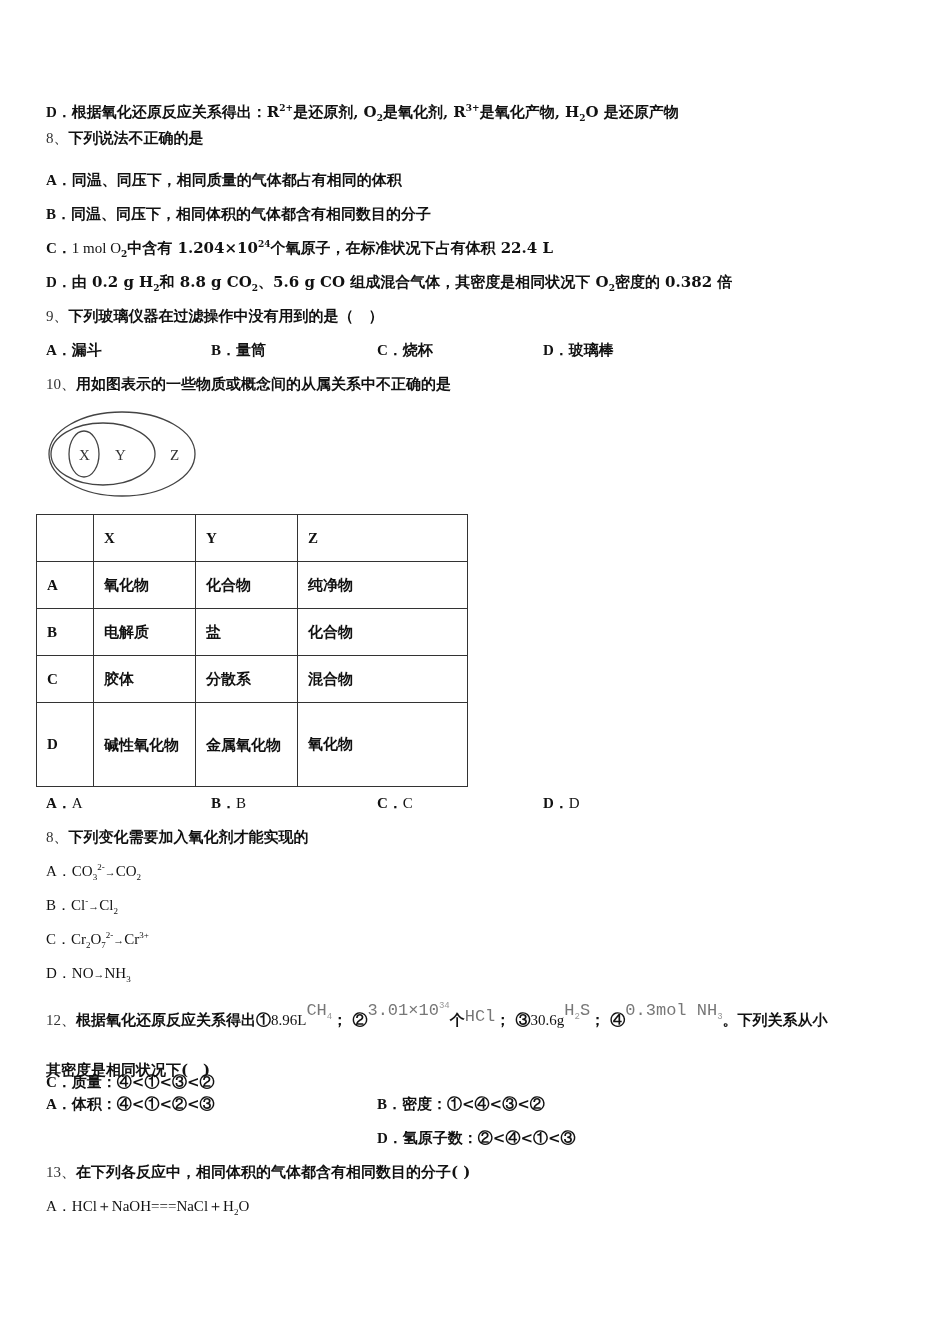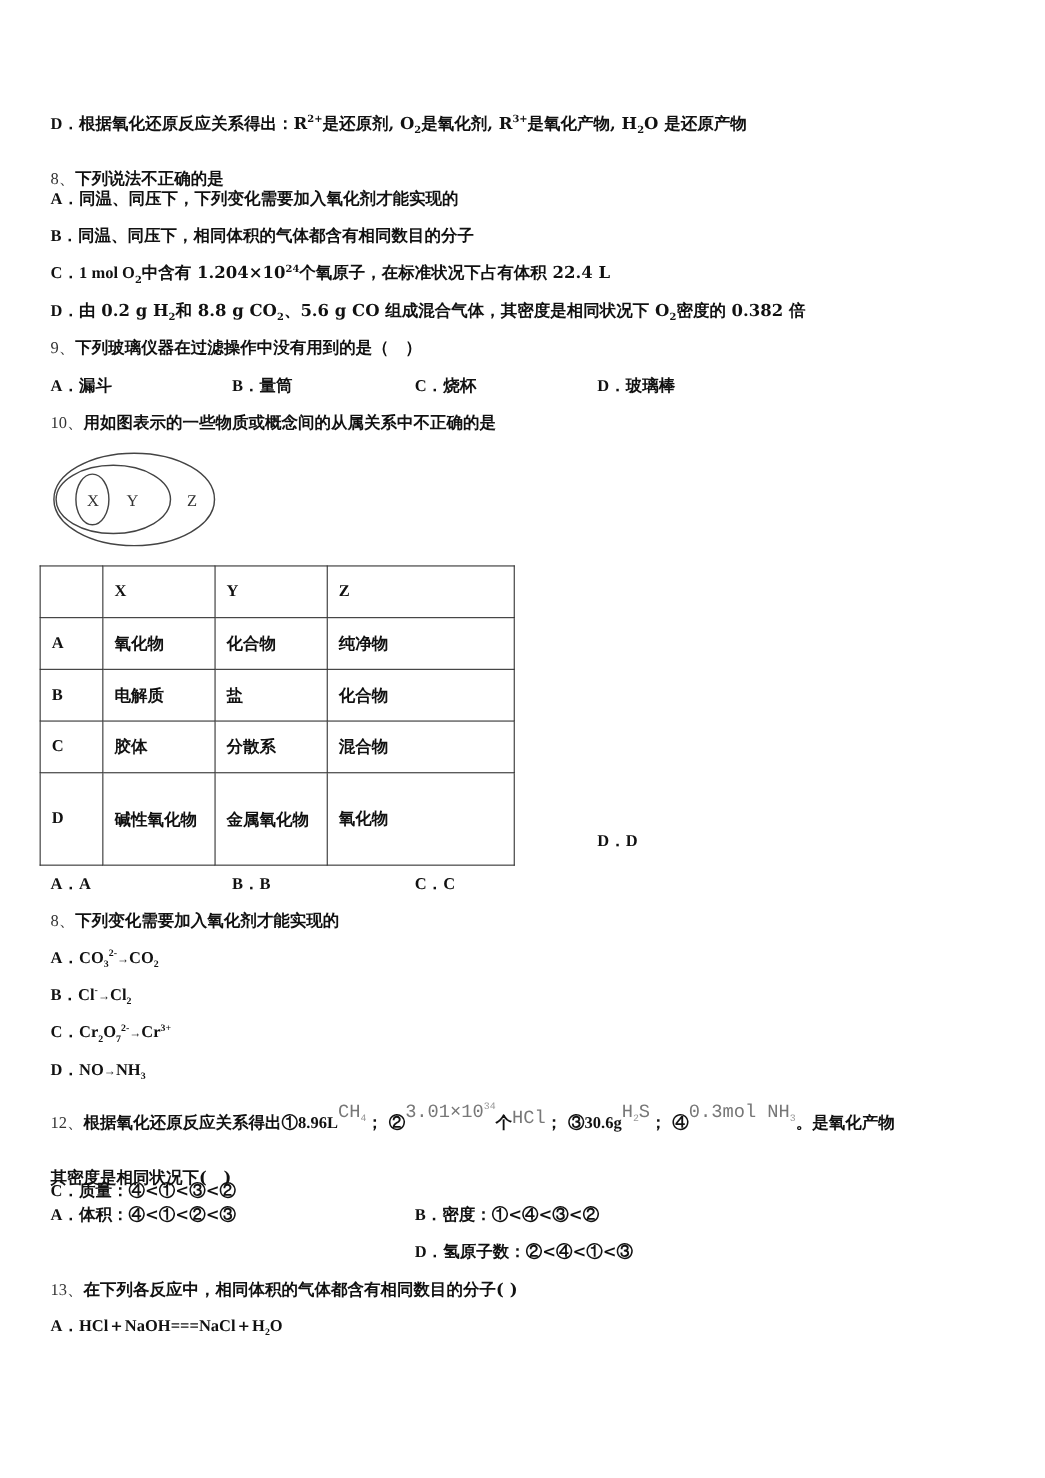--- a/index.html
+++ b/index.html
@@ -7,21 +7,21 @@
     width: 950px; height: 1344px; position: relative; overflow: hidden;
     font-family: "DejaVu Serif", "Liberation Serif", serif;
     color: #111111;
   }
   .line {
     position: absolute; left: 46px; font-size: 15px; line-height: 20px;
     white-space: nowrap; font-weight: bold;
   }
   .qnum { font-weight: normal; font-family: "Liberation Serif", serif; color: #333; }
   .opt-label { font-family: "Liberation Serif", serif; font-weight: bold; }
-  .latin { font-family: "Liberation Serif", serif; font-weight: bold; }
+  .latin { font-family: "Liberation Serif", serif; font-weight: normal; }
   sup, sub { font-size: 9px; line-height: 0; }
   .row4 { position: absolute; font-size: 15px; line-height: 20px; font-weight: bold; white-space: nowrap; }
   .thin { font-family: Liberation Mono, monospace; font-weight: normal; color: #777; font-size: 17px; }
   .thin sub, .thin sup { color: #999; }
   table.grid {
     position: absolute; left: 36px; top: 514px; border-collapse: collapse;
     font-size: 15px;
   }
   table.grid td {
     border: 1.5px solid #333; padding: 0 10px; vertical-align: middle;
@@ -30,25 +30,25 @@
   table.grid td.hdr { font-family: "Liberation Serif", serif; }
   .venn { position: absolute; left: 46px; top: 410px; }
 </style>
 </head>
 <body>
 
 <div class="line" style="top:102px">
   <span class="opt-label">D．</span><span>根据氧化还原反应关系得出：R</span><sup>2+</sup><span>是还原剂, O</span><sub>2</sub><span>是氧化剂, R</span><sup>3+</sup><span>是氧化产物, H</span><sub>2</sub><span>O 是还原产物</span>
 </div>
 
-<div class="line" style="top:152px">
+<div class="line" style="top:128px">
   <span class="qnum">8、</span><span>下列说法不正确的是</span>
 </div>
 <div class="line" style="top:170px">
-  <span class="opt-label">A．</span><span>同温、同压下，下列变化需要加入氧化剂才能实现的</span>
+  <span class="opt-label">A．</span><span>同温、同压下，相同质量的气体都占有相同的体积</span>
 </div>
 <div class="line" style="top:204px">
   <span class="opt-label">B．</span><span>同温、同压下，相同体积的气体都含有相同数目的分子</span>
 </div>
 <div class="line" style="top:238px">
   <span class="opt-label">C．</span><span class="latin">1 mol O</span><sub>2</sub><span>中含有 1.204×10</span><sup>24</sup><span>个氧原子，在标准状况下占有体积 22.4 L</span>
 </div>
 <div class="line" style="top:272px">
   <span class="opt-label">D．</span><span>由 0.2 g H</span><sub>2</sub><span>和 8.8 g CO</span><sub>2</sub><span>、5.6 g CO 组成混合气体，其密度是相同状况下 O</span><sub>2</sub><span>密度的 0.382 倍</span>
 </div>
@@ -105,21 +105,21 @@
     <td style="line-height:38px; white-space:normal; word-break:break-all">碱性氧化物</td>
     <td style="line-height:38px; white-space:normal; word-break:break-all">金属氧化物</td>
     <td>氧化物</td>
   </tr>
 </tbody>
   </table>
 
 <div class="row4" style="top:793px; left:46px"><span class="opt-label">A．</span><span class="latin">A</span></div>
 <div class="row4" style="top:793px; left:211px"><span class="opt-label">B．</span><span class="latin">B</span></div>
 <div class="row4" style="top:793px; left:377px"><span class="opt-label">C．</span><span class="latin">C</span></div>
-<div class="row4" style="top:754px; left:543px"><span class="opt-label">D．</span><span class="latin">D</span></div>
+<div class="row4" style="top:793px; left:543px"><span class="opt-label">D．</span><span class="latin">D</span></div>
 
 <div class="line" style="top:827px">
   <span class="qnum">8、</span><span>下列变化需要加入氧化剂才能实现的</span>
 </div>
 <div class="line latin" style="top:861px">
   <span>A．</span><span>CO</span><sub>3</sub><sup>2-</sup><span style="font-size:11px">→</span><span>CO</span><sub>2</sub>
 </div>
 <div class="line latin" style="top:895px">
   <span>B．</span><span>Cl</span><sup>-</sup><span style="font-size:11px">→</span><span>Cl</span><sub>2</sub>
 </div>
@@ -127,21 +127,21 @@
   <span>C．</span><span>Cr</span><sub>2</sub><span>O</span><sub>7</sub><sup>2-</sup><span style="font-size:11px">→</span><span>Cr</span><sup>3+</sup>
 </div>
 <div class="line latin" style="top:963px">
   <span>D．</span><span>NO</span><span style="font-size:11px">→</span><span>NH</span><sub>3</sub>
 </div>
 
 <div class="line" style="top:1008px; line-height:24px">
   <span class="qnum">12、</span><span>根据氧化还原反应关系得出</span><span>①</span><span class="latin">8.96L</span><span class="thin" style="position:relative; top:-10px"><span>CH</span><sub>4</sub></span><span>；</span>
   <span>②</span><span class="thin" style="position:relative; top:-10px"><span>3.01×10</span><sup>34</sup></span><span>个</span><span class="thin" style="position:relative; top:-4px">HCl</span><span>；</span>
   <span>③</span><span class="latin">30.6g</span><span class="thin" style="position:relative; top:-10px"><span>H</span><sub>2</sub><span>S</span></span><span>；</span>
-  <span>④</span><span class="thin" style="position:relative; top:-10px"><span>0.3mol NH</span><sub>3</sub></span><span>。是氧化产物</span>
+  <span>④</span><span class="thin" style="position:relative; top:-10px"><span>0.3mol NH</span><sub>3</sub></span><span>。下列关系从小</span>
 </div>
 <div class="line" style="top:1060px">
   <span>其密度是相同状况下(　)</span>
 </div>
 <div class="row4" style="top:1094px; left:46px"><span class="opt-label">A．</span><span>体积：④&lt;①&lt;②&lt;③</span></div>
 <div class="row4" style="top:1094px; left:377px"><span class="opt-label">B．</span><span>密度：①&lt;④&lt;③&lt;②</span></div>
 <div class="row4" style="top:1072px; left:46px"><span class="opt-label">C．</span><span>质量：④&lt;①&lt;③&lt;②</span></div>
 <div class="row4" style="top:1128px; left:377px"><span class="opt-label">D．</span><span>氢原子数：②&lt;④&lt;①&lt;③</span></div>
 
 <div class="line" style="top:1162px">

